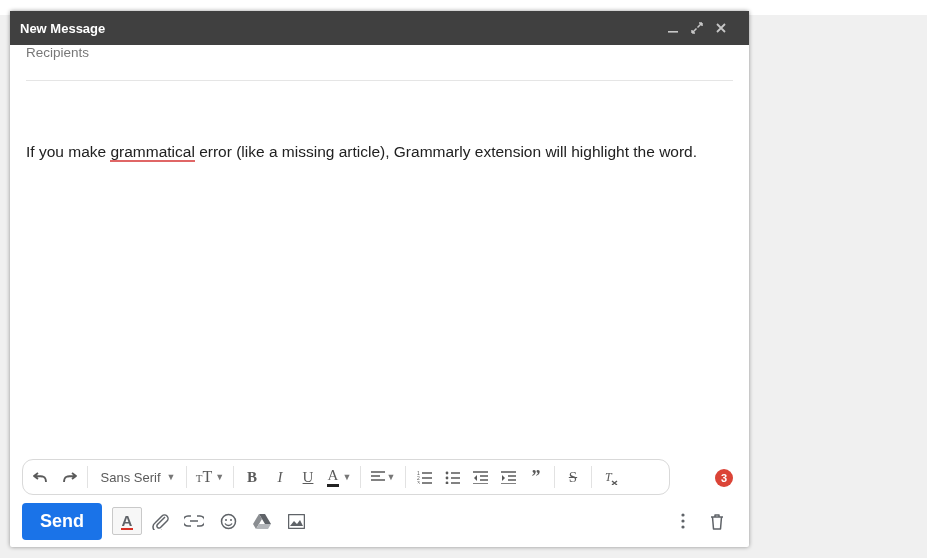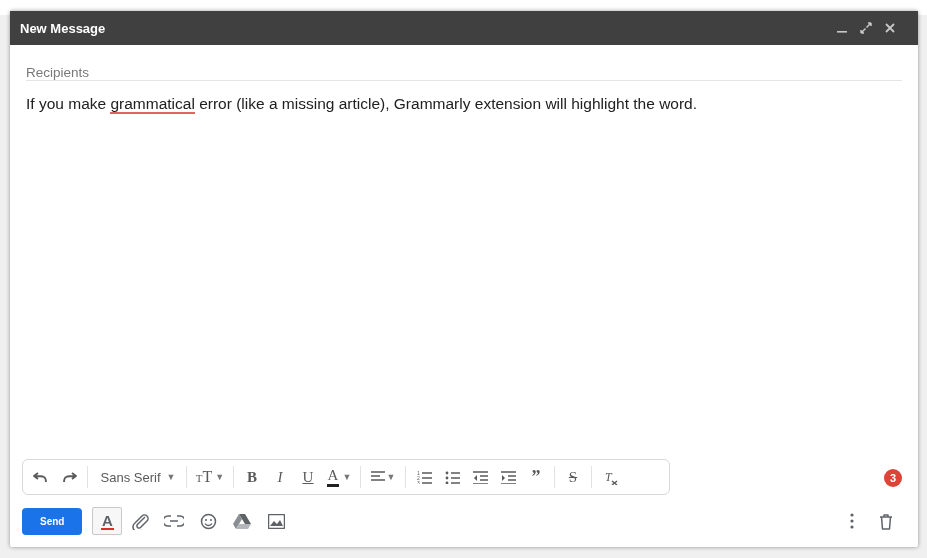--- a/index.html
+++ b/index.html
@@ -15,21 +15,21 @@
     position: absolute;
     left: 0; top: 0;
     width: 927px;
     height: 15px;
     background: #fff;
   }
   .compose {
     position: absolute;
     left: 10px;
     top: 11px;
-    width: 908px;
+    width: 739px;
     height: 536px;
     background: #fff;
     box-shadow: 0 0 4px rgba(0,0,0,0.4);
     display: flex;
     flex-direction: column;
     border-radius: 2px;
   }
   .title-bar {
     background: #404040;
     color: #fff;
@@ -49,58 +49,58 @@
     font-size: 13px;
     font-weight: normal;
   }
   .fields {
     padding: 0 16px;
   }
   .field-row {
     border-bottom: 1px solid #e5e5e5;
     height: 36px;
     display: flex;
-    align-items: flex-end;
+    align-items: flex-start;
   }
   .field-row input {
     width: 100%;
     border: none;
     outline: none;
     font-size: 13.5px;
     color: #333;
   }
   .field-row input::placeholder { color: #777; }
   .body-area {
     flex: 1;
     padding: 12px 16px 6px 16px;
     font-size: 15.5px;
     color: #212121;
     line-height: 1.45;
     overflow: auto;
   }
-  .body-area p { margin-bottom: 20px; }
+  .body-area p { margin-bottom: 20px; margin-top: 48px; }
   .err {
     border-bottom: 2px solid #e06666;
     padding-bottom: 0px;
   }
   .cursor {
     display: inline-block;
     width: 1px;
     height: 18px;
     background: #222;
     vertical-align: -3px;
     margin-left: 2px;
   }
   .fmt-toolbar-wrap {
     padding: 0 12px;
     position: relative;
   }
   .fmt-toolbar {
     border: 1px solid #d9d9d9;
-    border-radius: 6px;
+    border-radius: 11px;
     height: 36px;
     display: flex;
     align-items: center;
     padding: 0 4px;
     gap: 0;
     width: 648px;
     background: #fff;
   }
   .fmt-btn {
     min-width: 28px;
@@ -146,21 +146,21 @@
     height: 52px;
     display: flex;
     align-items: center;
     padding: 0 16px 0 12px;
   }
   .send-btn {
     background: #1a73e8;
     color: #fff;
     border: none;
     border-radius: 4px;
-    font-size: 10px;
+    font-size: 18px;
     font-weight: 600;
     padding: 8px 18px;
     cursor: pointer;
   }
   .bb-icon {
     width: 32px;
     height: 32px;
     display: flex;
     align-items: center;
     justify-content: center;

